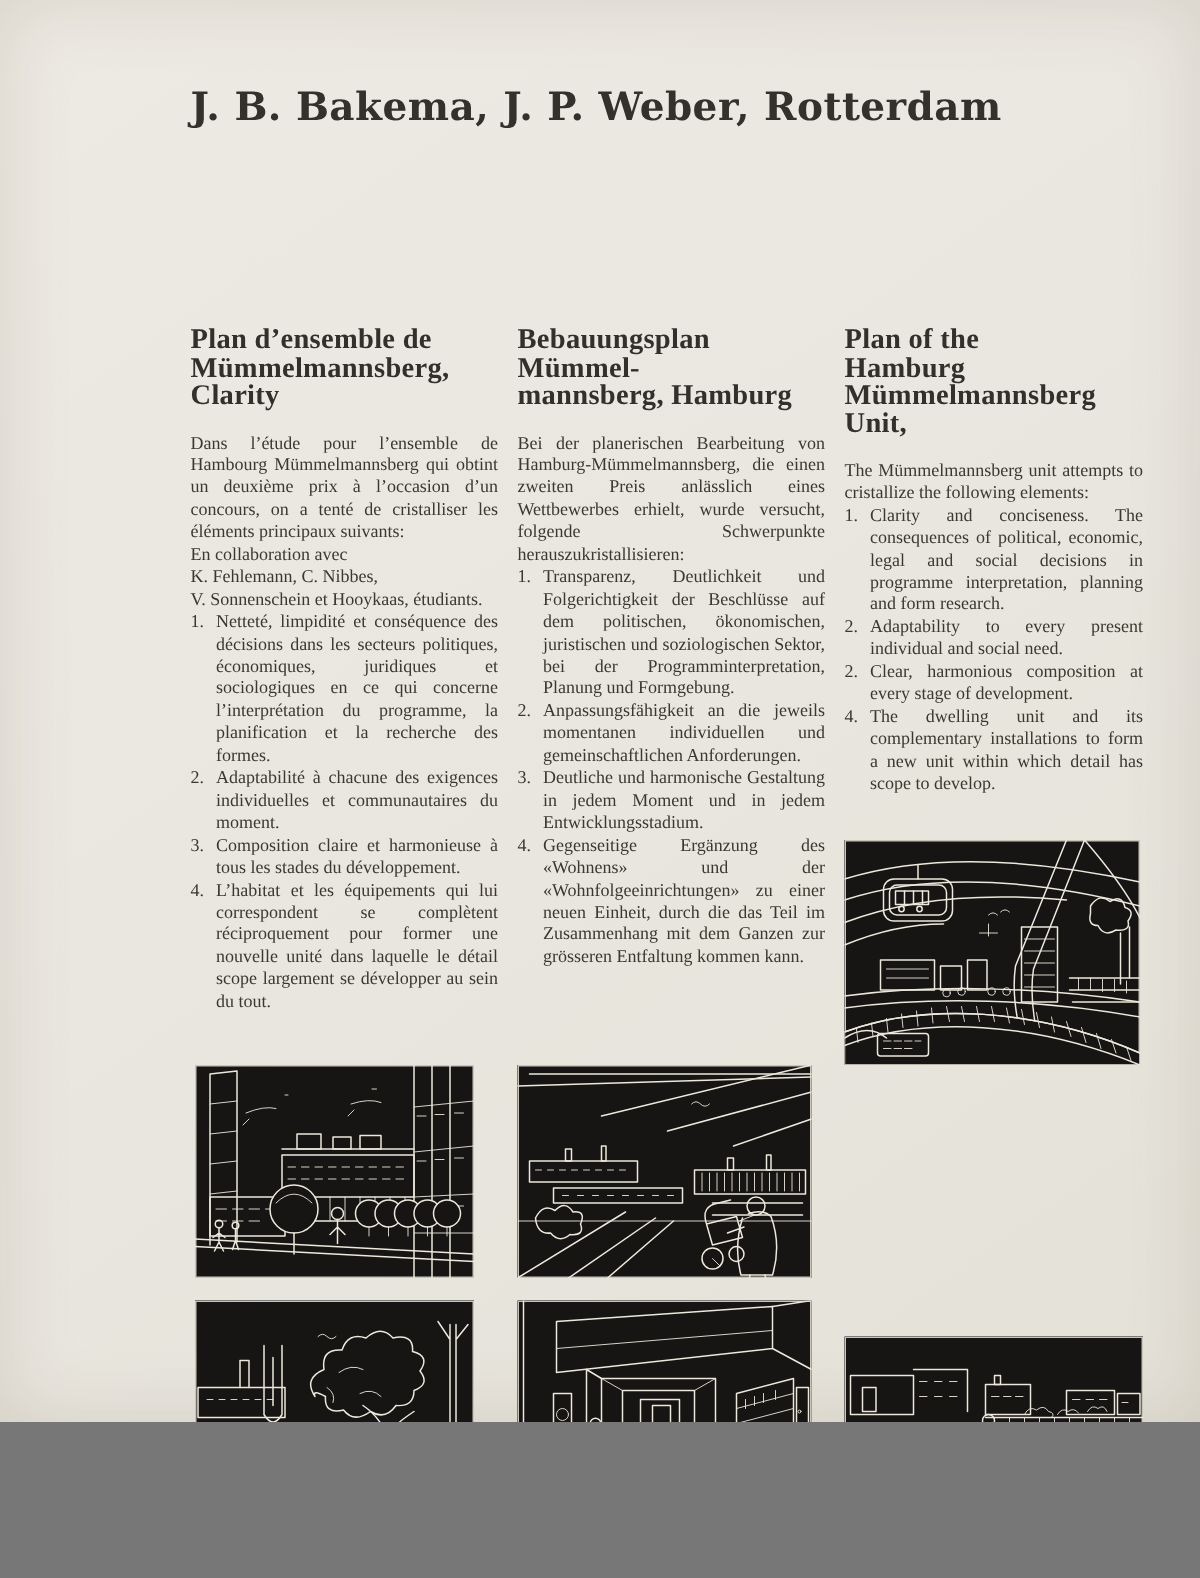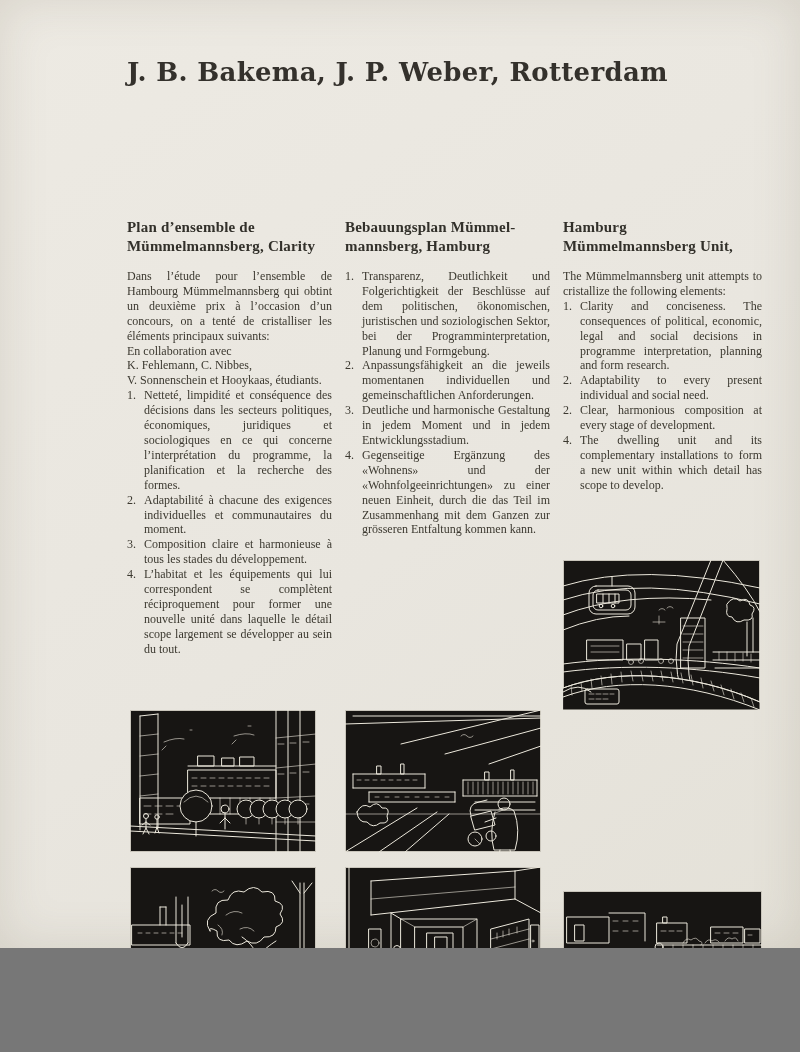--- a/index.html
+++ b/index.html
@@ -12,21 +12,21 @@
   .title{
     position:absolute;left:127px;top:40px;width:560px;
     font-family:"DejaVu Serif",serif;font-weight:700;font-size:26px;
     letter-spacing:.3px;color:#34312c;white-space:nowrap;
   }
   .col{position:absolute;top:218px;font-size:12px;line-height:14.9px;color:#3b382f;}
   .col-fr{left:127px;width:205px;}
   .col-de{left:345px;width:205px;}
   .col-en{left:563px;width:199px;}
   .col h3{
-    margin:0 0 14px 0;font-size:15px;line-height:18.5px;font-weight:700;
+    margin:0 0 14px 0;font-size:19px;line-height:18.5px;font-weight:700;
     color:#32302a;letter-spacing:.2px;
   }
   .col h3 span{display:block;}
   .credit span{display:block;}
   .para{margin:0;text-align:justify;}
   .items{margin:0;}
   .item{display:flex;}
   .item .num{flex:0 0 17px;}
   .item .itext{flex:1;text-align:justify;}
   .fig{position:absolute;background:#171513;box-shadow:0 0 0 1px #c9c5bb inset;}
@@ -74,20 +74,21 @@
           <span class="itext">L’habitat et les équipements qui lui correspondent se complètent réciproquement pour former une nouvelle unité dans laquelle le détail scope largement se développer au sein du tout.</span>
         </div>
     </div>
   </section>
 
   <section class="col col-de">
     <h3>
       <span>Bebauungsplan Mümmel-</span>
       <span>mannsberg, Hamburg</span>
     </h3>
+    <p class="para">Bei der planerischen Bearbeitung von Hamburg-Mümmelmannsberg, die einen zweiten Preis anlässlich eines Wettbewerbes erhielt, wurde versucht, folgende Schwerpunkte herauszukristallisieren:</p>
     <div class="items">
       <div class="item">
           <span class="num">1.</span>
           <span class="itext">Transparenz, Deutlichkeit und Folgerichtigkeit der Beschlüsse auf dem politischen, ökonomischen, juristischen und soziologischen Sektor, bei der Programminterpretation, Planung und Formgebung.</span>
         </div>
       <div class="item">
           <span class="num">2.</span>
           <span class="itext">Anpassungsfähigkeit an die jeweils momentanen individuellen und gemeinschaftlichen Anforderungen.</span>
         </div>
       <div class="item">
@@ -96,20 +97,21 @@
         </div>
       <div class="item">
           <span class="num">4.</span>
           <span class="itext">Gegenseitige Ergänzung des «Wohnens» und der «Wohnfolgeeinrichtungen» zu einer neuen Einheit, durch die das Teil im Zusammenhang mit dem Ganzen zur grösseren Entfaltung kommen kann.</span>
         </div>
     </div>
   </section>
 
   <section class="col col-en">
     <h3>
+      <span>Plan of the</span>
       <span>Hamburg</span>
       <span>Mümmelmannsberg Unit,</span>
     </h3>
     <p class="para">The Mümmelmannsberg unit attempts to cristallize the following elements:</p>
     <div class="items">
       <div class="item">
           <span class="num">1.</span>
           <span class="itext">Clarity and conciseness. The consequences of political, economic, legal and social decisions in programme interpretation, planning and form research.</span>
         </div>
       <div class="item">

